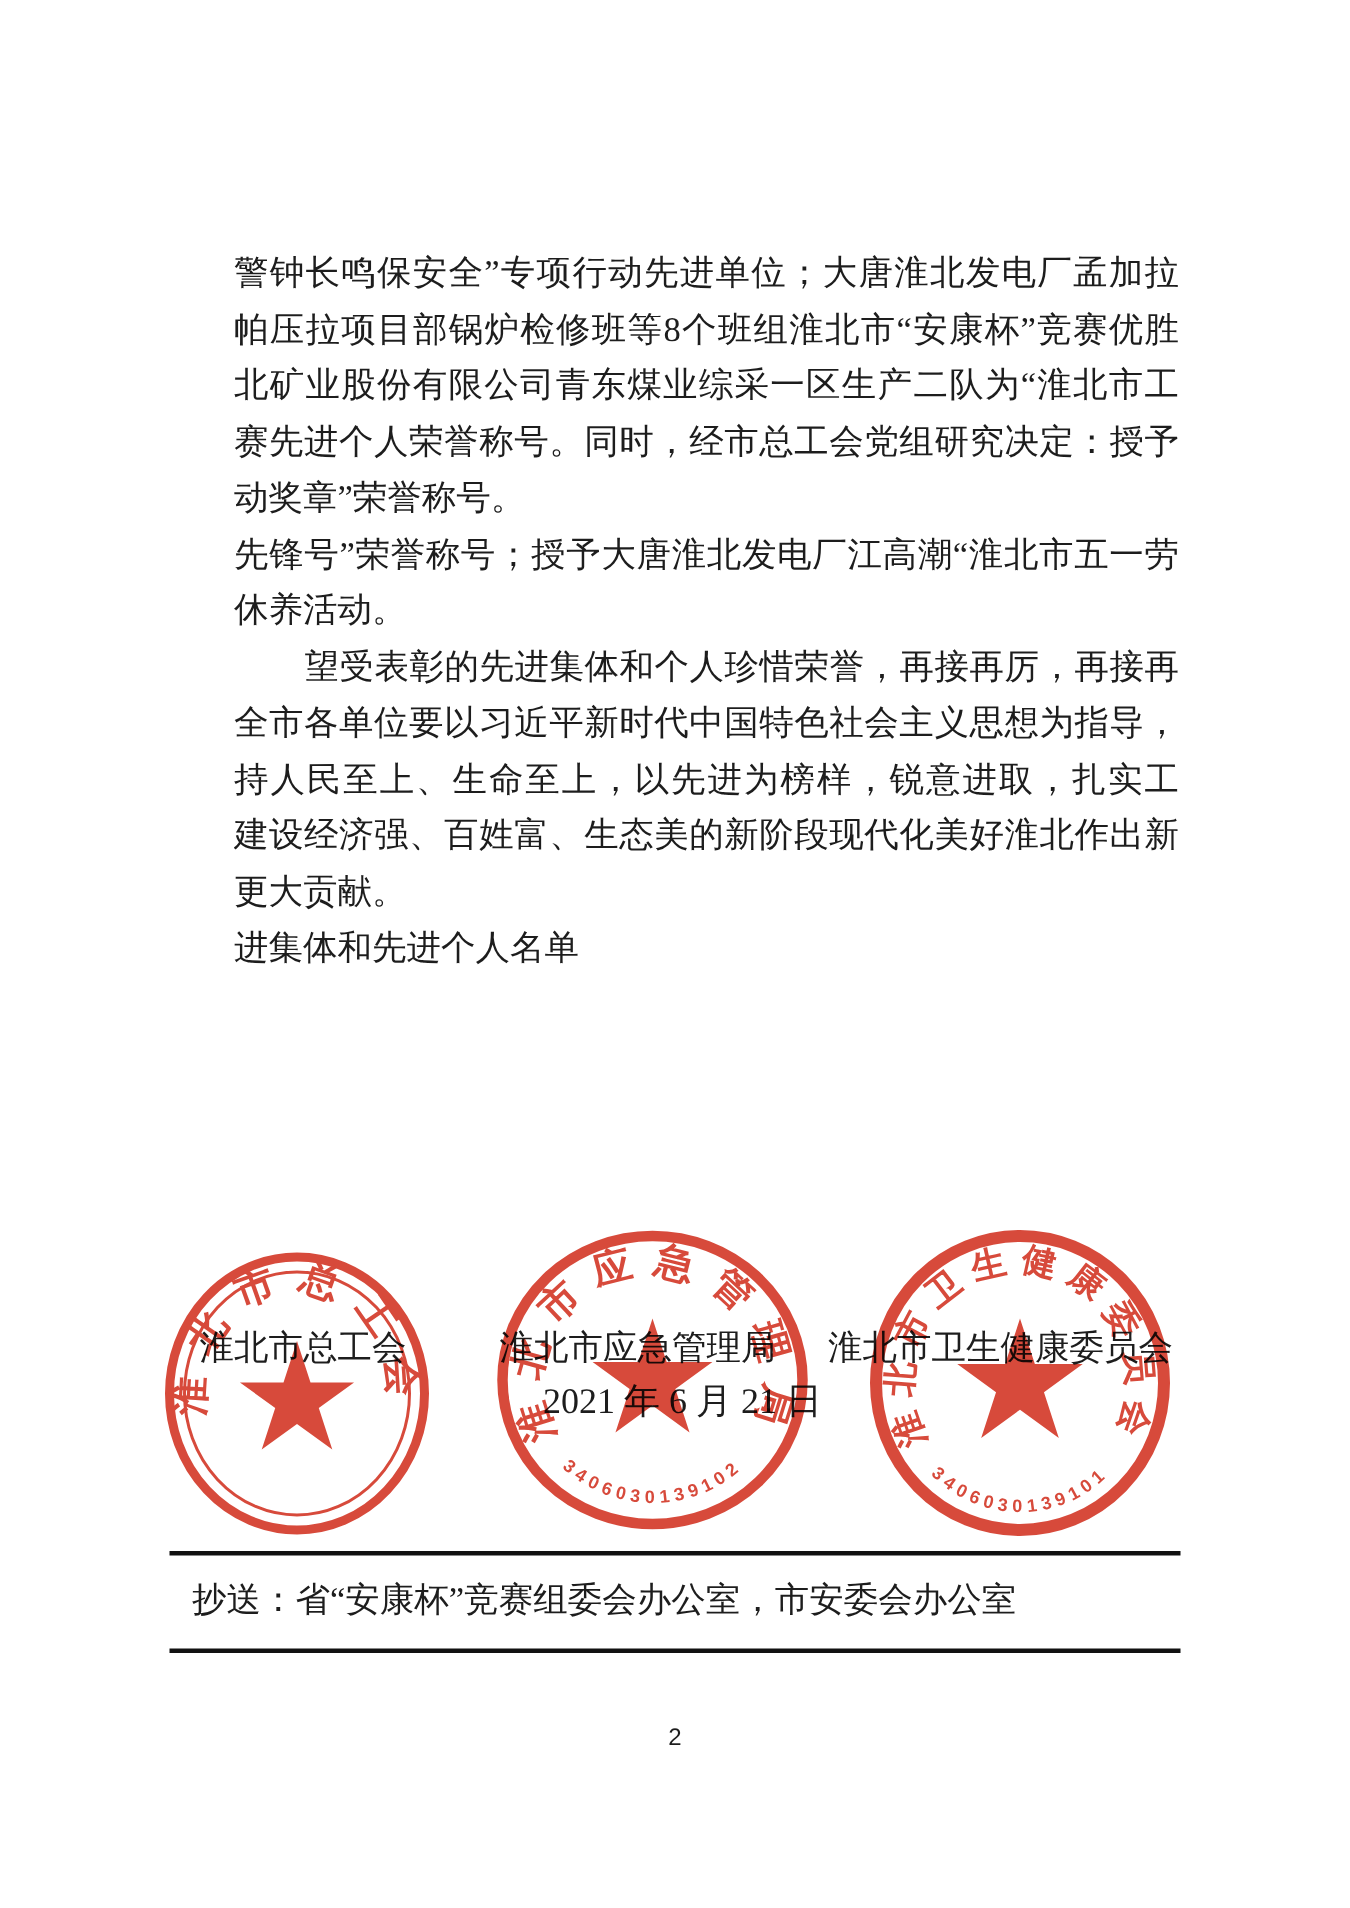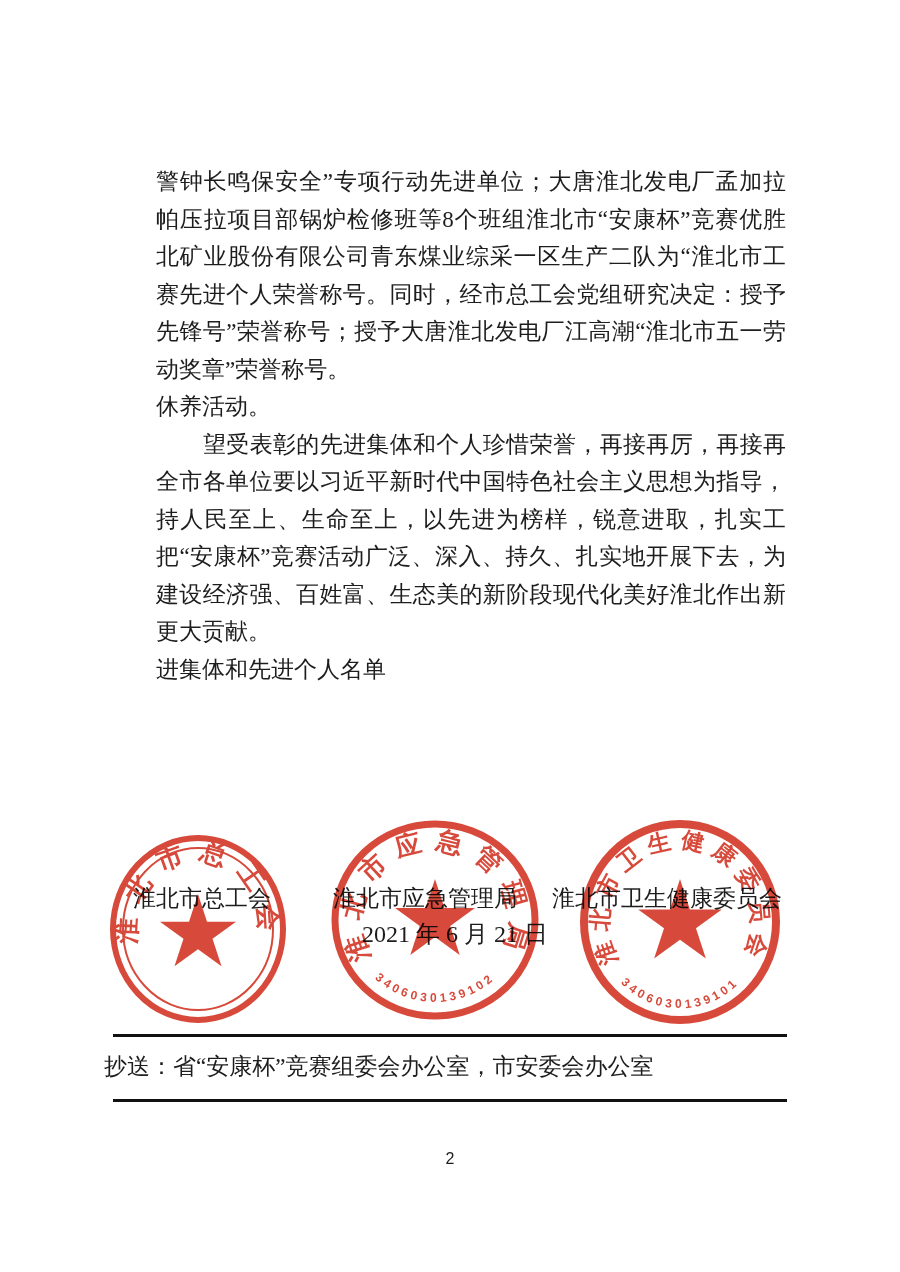--- a/index.html
+++ b/index.html
@@ -21,40 +21,39 @@
   .seal.s2{left:327px;top:816px;}
   .seal.s3{left:577px;top:817px;}
   .seal-ring{fill:none;stroke:var(--seal-red,#d43c2c);}
   .seal-star{fill:var(--seal-red,#d43c2c);stroke:none;}
   .seal-text{fill:var(--seal-red,#d43c2c);font-family:"Liberation Serif","DejaVu Serif",serif;font-weight:bold;}
   .seal-num{fill:var(--seal-red,#d43c2c);font-family:"Liberation Sans","DejaVu Sans",sans-serif;font-weight:bold;font-size:12px;letter-spacing:3.5px;}
   .arc-path{fill:none;stroke:none;}
   .rule{position:absolute;left:113px;width:674px;height:3px;background:#111;}
   .rule.top{top:1034px;}
   .rule.bottom{top:1099px;}
-  .copy-line{position:absolute;left:104px;top:1051px;font-size:23px;white-space:nowrap;}
+  .copy-line{position:absolute;left:128px;top:1051px;font-size:23px;white-space:nowrap;}
   .page-number{position:absolute;left:0;top:1150px;width:900px;text-align:center;font-size:16px;font-family:"Liberation Sans","DejaVu Sans",sans-serif;}
 </style>
 </head>
 <body>
 
 <div class="page">
 
   <div class="body-text">
     <div class="line">警钟长鸣保安全”专项行动先进单位；大唐淮北发电厂孟加拉国</div>
     <div class="line">帕压拉项目部锅炉检修班等8个班组淮北市“安康杯”竞赛优胜</div>
     <div class="line">北矿业股份有限公司青东煤业综采一区生产二队为“淮北市工人</div>
     <div class="line">赛先进个人荣誉称号。同时，经市总工会党组研究决定：授予淮</div>
+    <div class="line para-end">动奖章”荣誉称号。</div>
     <div class="line">先锋号”荣誉称号；授予大唐淮北发电厂江高潮“淮北市五一劳</div>
-    <div class="line para-end">动奖章”荣誉称号。</div>
     <div class="line para-end">休养活动。</div>
     <div class="line indent">望受表彰的先进集体和个人珍惜荣誉，再接再厉，再接再厉。</div>
     <div class="line">全市各单位要以习近平新时代中国特色社会主义思想为指导，坚</div>
     <div class="line">持人民至上、生命至上，以先进为榜样，锐意进取，扎实工作，</div>
-    <div class="line">把“安康杯”竞赛活动广泛、深入、持久、扎实地开展下去，为</div>
     <div class="line">建设经济强、百姓富、生态美的新阶段现代化美好淮北作出新的</div>
     <div class="line para-end">更大贡献。</div>
     <div class="line para-end">进集体和先进个人名单</div>
   </div>
 
   <div class="sig-name org1">淮北市总工会</div>
   <div class="sig-name org2">淮北市应急管理局</div>
   <div class="sig-name org3">淮北市卫生健康委员会</div>
   <div class="date">2021 年 6 月 21 日</div>
 

